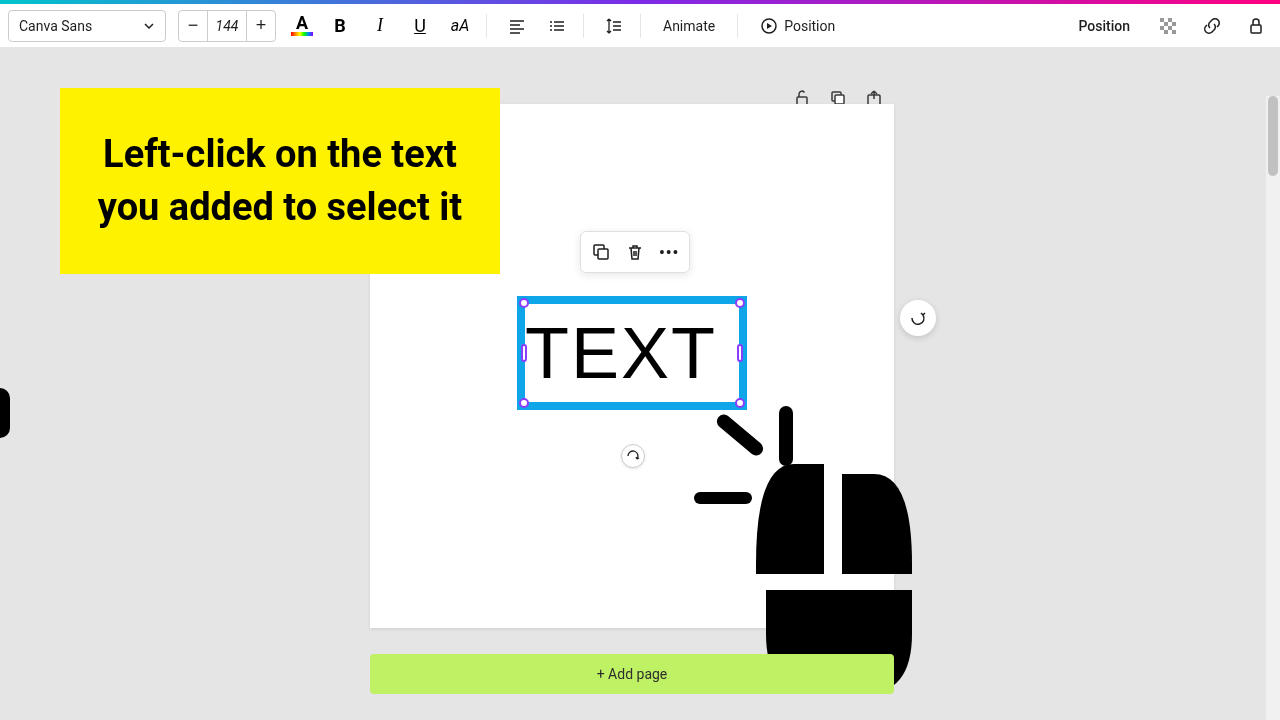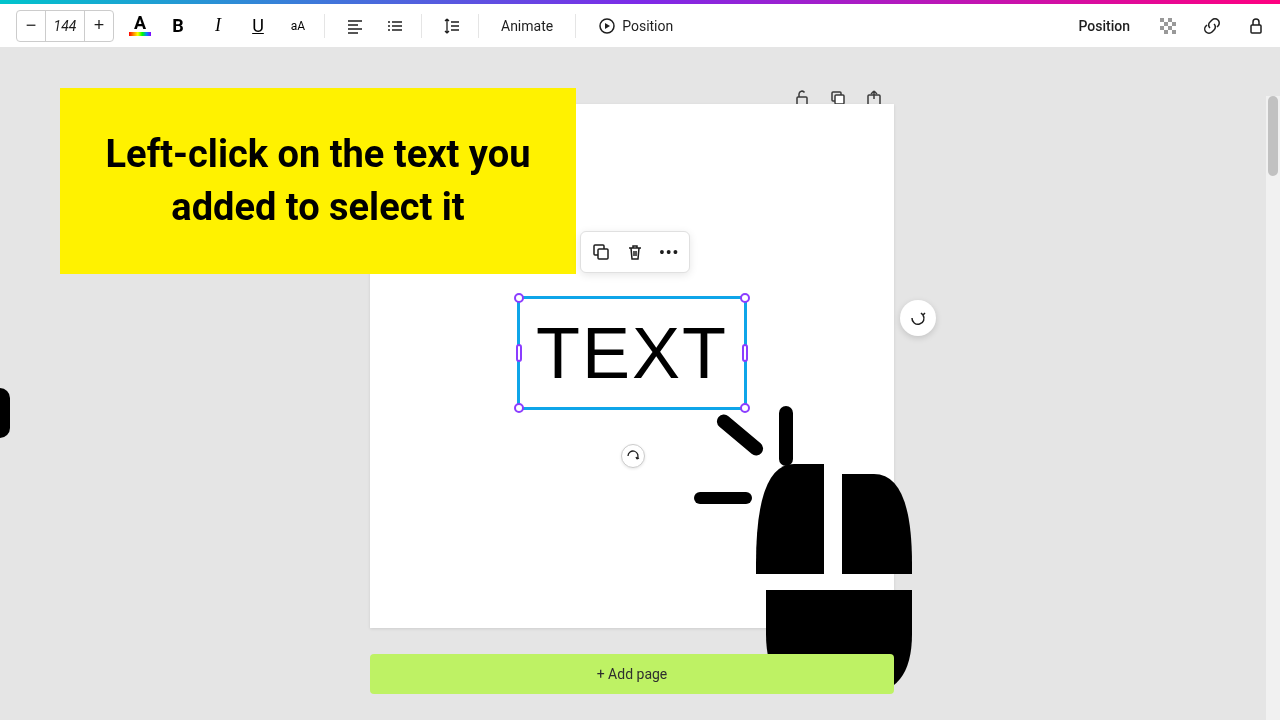--- a/index.html
+++ b/index.html
@@ -97,21 +97,21 @@
     .text-color-a { font-size: 18px; font-weight: bold; line-height: 16px; }
     .text-color-bar {
       width: 22px;
       height: 4px;
       background: linear-gradient(90deg, #ff0000, #ff8800, #ffff00, #00ff00, #0088ff, #8800ff);
       margin-top: 1px;
     }
     .format-b { font-weight: bold; font-size: 18px; }
     .format-i { font-style: italic; font-size: 18px; font-family: serif; }
     .format-u { text-decoration: underline; font-size: 18px; }
-    .format-aa { font-size: 12px; }
+    .format-aa { font-size: 16px; font-style: italic; }
     .toolbar-right {
       margin-left: auto;
       display: flex;
       align-items: center;
       gap: 8px;
       justify-content: space-between;
     }
     .position-btn {
       font-size: 14px;
       color: #1e1e1e;
@@ -152,21 +152,21 @@
       display: flex;
       align-items: center;
       justify-content: center;
       cursor: pointer;
       color: #3a3a3a;
     }
     .callout {
       position: absolute;
       top: 40px;
       left: 60px;
-      width: 516px;
+      width: 440px;
       height: 186px;
       background: #fff200;
       display: flex;
       align-items: center;
       justify-content: center;
       padding: 20px 16px;
     }
     .callout-text {
       font-size: 38px;
       font-weight: 700;
@@ -203,24 +203,23 @@
       justify-content: center;
       cursor: pointer;
       color: #1e1e1e;
     }
     .text-box {
       position: absolute;
       top: 248px;
       left: 517px;
       width: 230px;
       height: 114px;
-      border: 3px solid #0ea5e9;
-      display: flex;
-      align-items: center;
-      justify-content: center;
+      border: 8px solid #0ea5e9;
+      display: flex;
+      align-items: center;
     }
     .text-content {
       font-family: Arial, sans-serif;
       font-size: 72px;
       font-weight: 400;
       color: #000;
       letter-spacing: 2px;
     }
     .handle {
       position: absolute;
@@ -320,20 +319,26 @@
       background: #c1c1c1;
       border-radius: 5px;
     }
   </style>
 </head>
 <body>
 
 <div class="gradient-bar"></div>
 
 <div class="toolbar">
+  <div class="font-selector">
+    <span>Canva Sans</span>
+    <svg width="12" height="12" viewBox="0 0 12 12">
+        <path d="M2 4l4 4 4-4" stroke="#1e1e1e" stroke-width="1.5" fill="none"></path>
+      </svg>
+  </div>
   <div class="size-group">
     <button class="size-btn">−</button>
     <div class="size-value">144</div>
     <button class="size-btn">+</button>
   </div>
   <div class="text-color">
     <span class="text-color-a">A</span>
     <div class="text-color-bar"></div>
   </div>
   <div class="tool-icon format-b">B</div>

